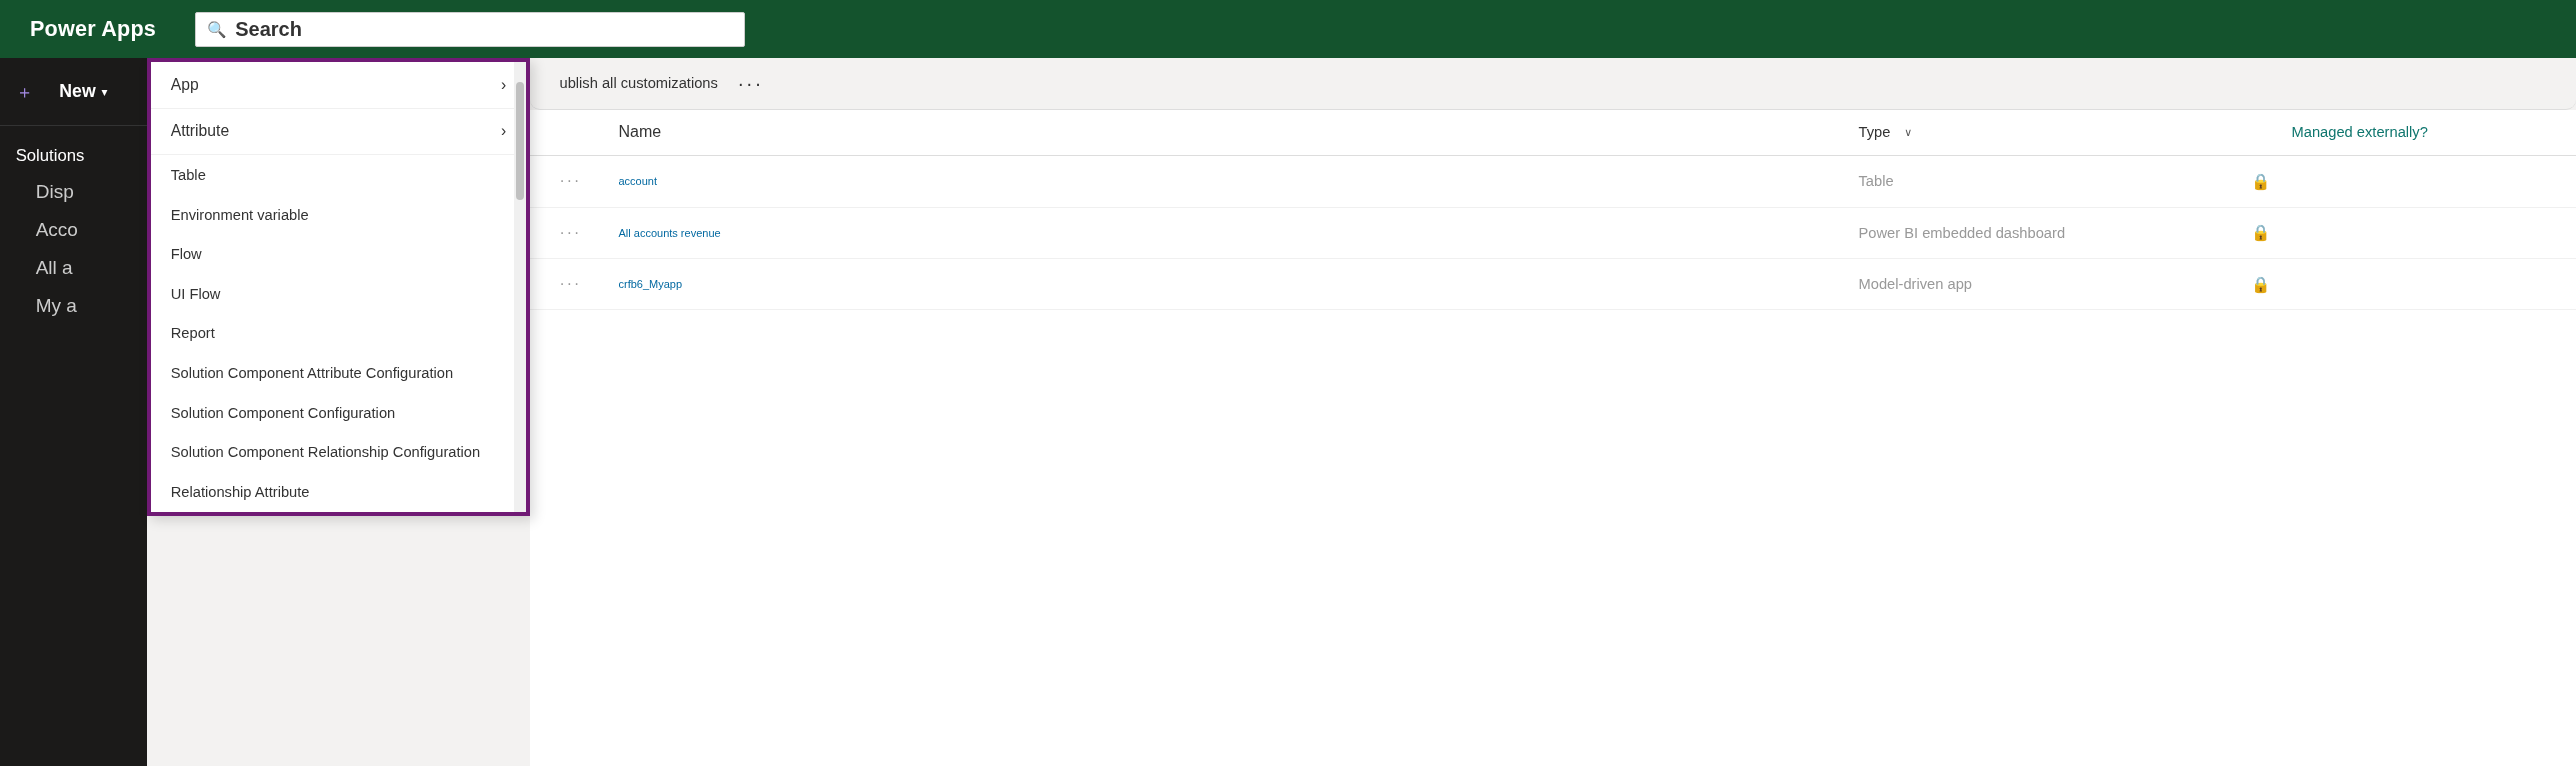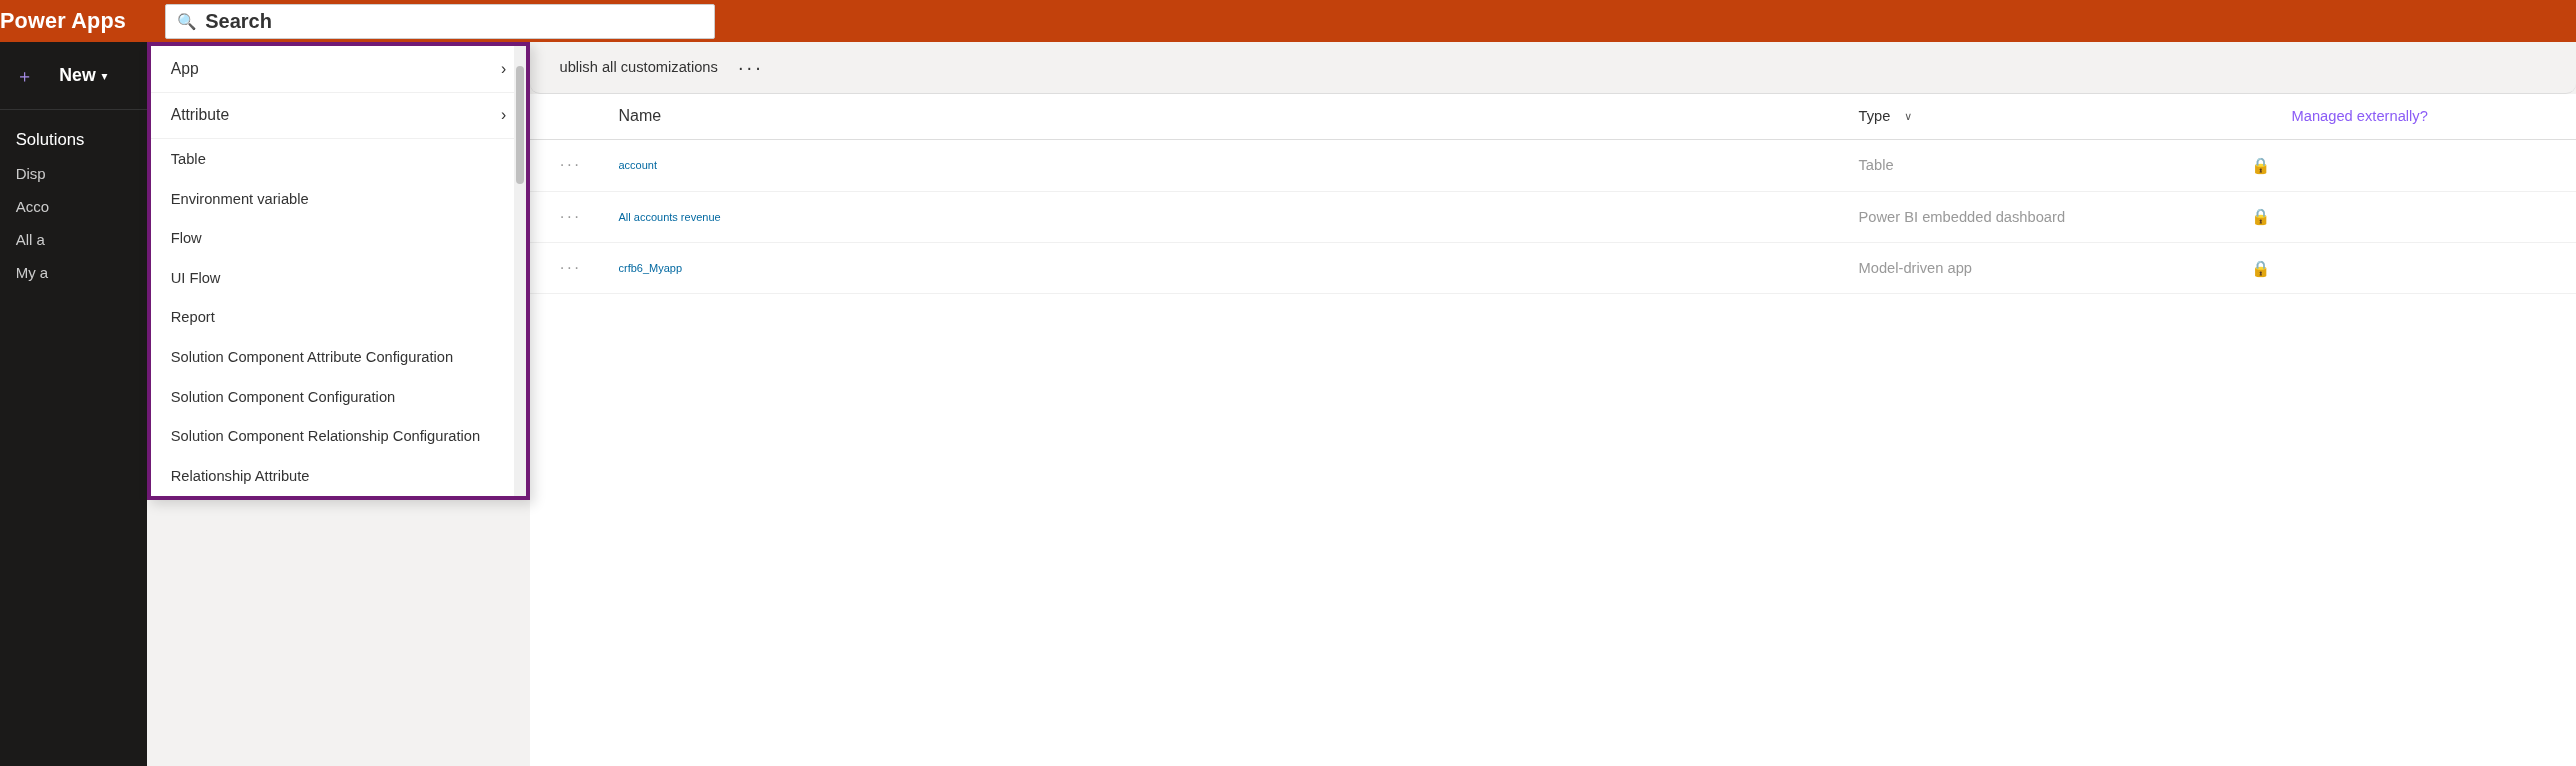--- a/index.html
+++ b/index.html
@@ -2,23 +2,23 @@
 <html><head>
   <meta charset="utf-8">
   <style>
     * { margin: 0; padding: 0; box-sizing: border-box; }
     body { font-family: 'Segoe UI', sans-serif; background: #f3f2f1; width: 2576px; height: 767px; overflow: hidden; display: flex; flex-direction: column; }
 
     
     .top-bar {
       display: flex;
       align-items: center;
-      background: #c2410c;
-      height: 42px;
-      padding: 0 0;
+      background: #14532d;
+      height: 58px;
+      padding: 0 30px;
       flex-shrink: 0;
     }
     .app-title {
       color: #fff;
       font-size: 21.6px;
       font-weight: 600;
       letter-spacing: 0.2px;
     }
     .search-bar-container {
       margin-left: 39px;
@@ -88,21 +88,22 @@
       margin-left: 5.9px;
     }
     .sidebar-label-solutions {
       color: #fff;
       font-size: 16.7px;
       padding: 19.7px 15.7px 7.9px;
     }
     .sidebar-section {
       padding: 7.9px 15.7px;
       color: #ccc;
-      font-size: 15px;
+      font-size: 19px;
+      margin-left: 20px;
     }
 
     
     .dropdown-overlay {
       position: absolute;
       top: 0;
       left: 147px;
       width: 383px;
       background: #fff;
       border: 4px solid #701a75;
@@ -184,21 +185,21 @@
     .table-header {
       display: flex;
       align-items: center;
       padding: 13.8px 29.5px;
       border-bottom: 1px solid #ddd;
       background: #fff;
     }
     .th-dots { width: 59px; color: #999; font-size: 14.7px; }
     .th-name { flex: 1; font-size: 16px; color: #333; font-weight: 500; }
     .th-type { width: 393px; font-size: 14.7px; color: #333; font-weight: 500; display: flex; align-items: center; gap: 14px; }
-    .th-managed { width: 295px; font-size: 14.7px; color: #8b5cf6; font-weight: 500; padding-left: 40px; }
+    .th-managed { width: 295px; font-size: 14.7px; color: #0f766e; font-weight: 500; padding-left: 40px; }
     .sort-icon { font-size: 10.8px; color: #555; }
 
     .table-row {
       display: flex;
       align-items: center;
       padding: 15.7px 29.5px;
       border-bottom: 1px solid #f0f0f0;
       background: #fff;
     }
     .td-dots { width: 59px; color: #999; font-size: 15.7px; letter-spacing: 2px; cursor: pointer; }

